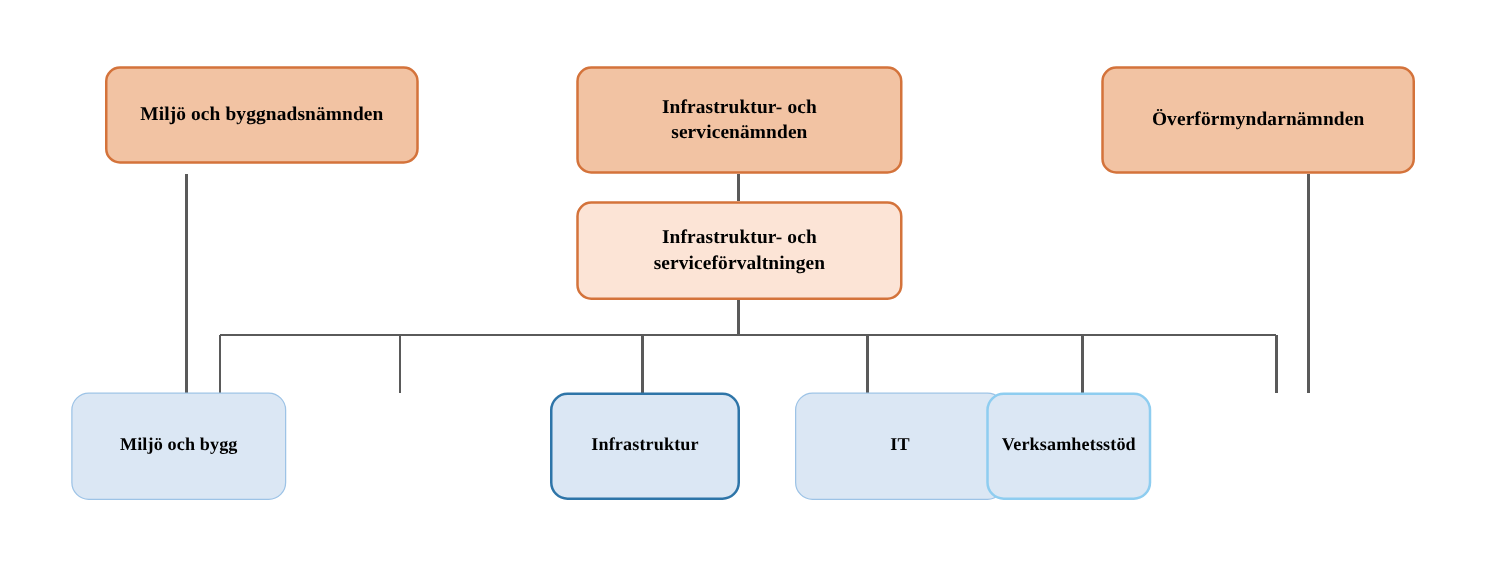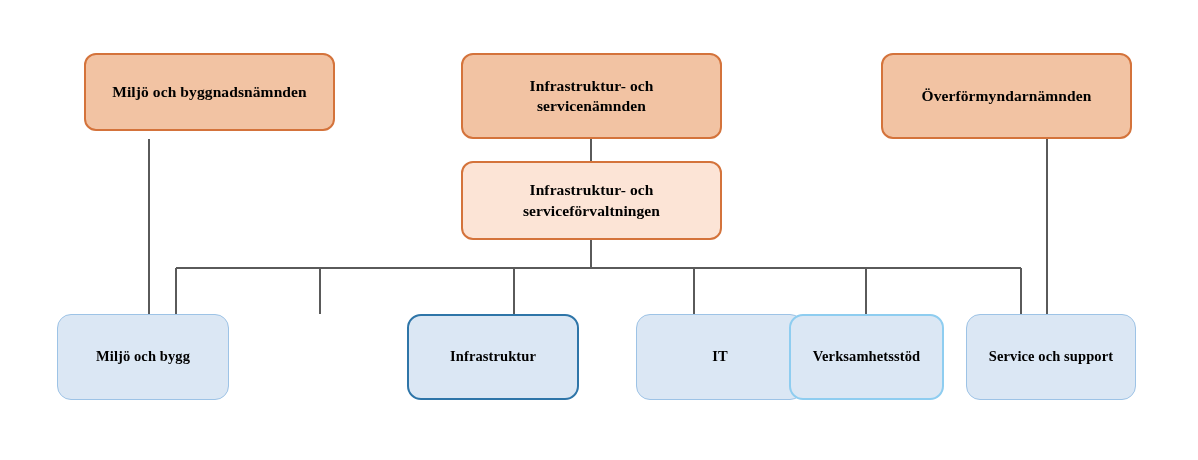--- a/index.html
+++ b/index.html
@@ -108,29 +108,26 @@
   <div class="node nivaa-forvaltning" style="left: 461px; top: 161px; width: 261px; height: 79px;">
     <span class="node-label">Infrastruktur- och
 serviceförvaltningen</span>
   </div>
 
   <div class="node nivaa-enhet accent-plain" style="left: 57px; top: 314px; width: 172px; height: 86px;">
     <span class="node-label">Miljö och bygg</span>
   </div>
 
 
-  <div class="node nivaa-enhet accent-strong" style="left: 407px; top: 314px; width: 172px; height: 86px;">
+  <div class="node nivaa-enhet accent-strong" style="left: 440px; top: 314px; width: 152px; height: 86px;">
     <span class="node-label">Infrastruktur</span>
   </div>
 
   <div class="node nivaa-enhet accent-plain" style="left: 608px; top: 314px; width: 168px; height: 86px; margin-left: 28px;">
     <span class="node-label">IT</span>
   </div>
 
-  <div class="node nivaa-enhet accent-light" style="left: 789px; top: 314px; width: 155px; height: 86px;">
+  <div class="node nivaa-enhet accent-light" style="left: 789px; top: 314px; width: 132px; height: 86px;">
     <span class="node-label">Verksamhetsstöd</span>
   </div>
 
-  <div class="node nivaa-enhet accent-plain" style="left: 966px; top: 314px; width: 170px; height: 86px;">
-    <span class="node-label">Service och support</span>
-  </div>
 
 </div>
 
 </body></html>

